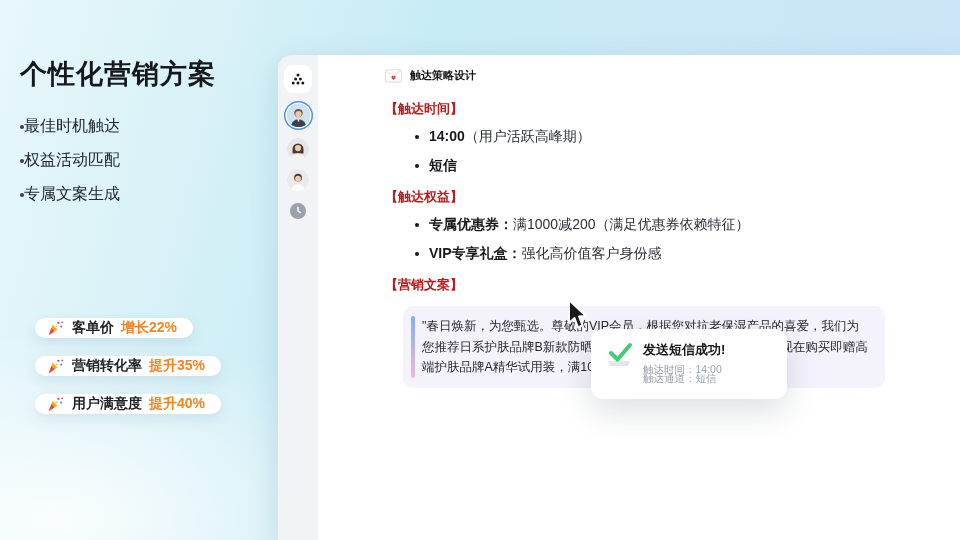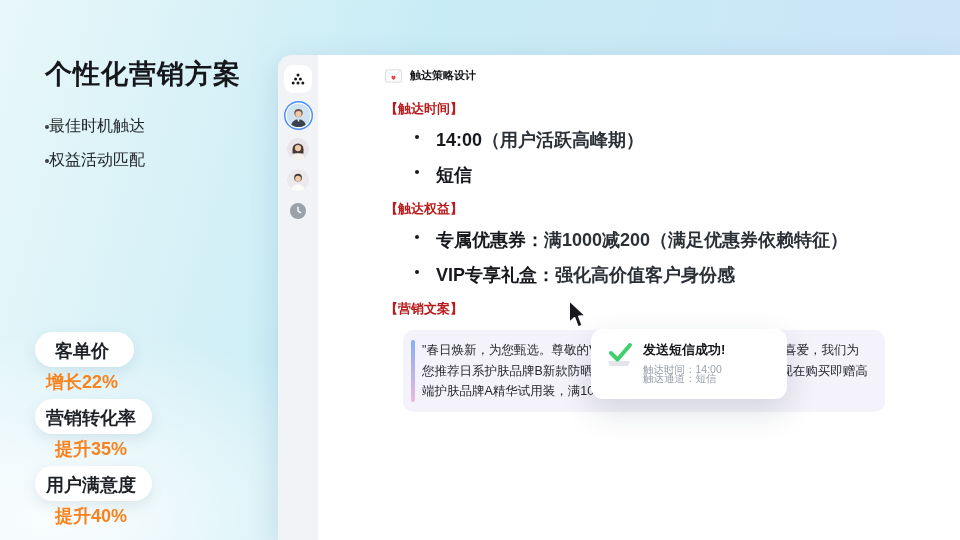--- a/index.html
+++ b/index.html
@@ -7,32 +7,32 @@
   body {
     font-family: "Liberation Sans", "DejaVu Sans", sans-serif;
     background:
       radial-gradient(620px 320px at 6% 96%, rgba(255,255,255,.85), rgba(255,255,255,0) 60%),
       linear-gradient(105deg, #e8f7fa 0%, #c8ecf5 40%, #cde3f8 100%);
     position: relative;
     color: #17191c;
   }
 
   
-  .hero { position: absolute; left: 45px; top: 56px; width: 235px; }
+  .hero { position: absolute; left: 20px; top: 56px; width: 235px; }
   .hero-title { font-size: 27px; font-weight: 800; letter-spacing: 1px; color: #15171a; margin-bottom: 24px; }
   .hero-list { list-style: none; }
   .hero-list li { display: flex; align-items: center; font-size: 16px; font-weight: 500; color: #24282d; margin-bottom: 13px; }
   .hero-dot { width: 4px; height: 4px; border-radius: 50%; background: #3a3f45; flex: 0 0 auto; }
 
   .stats { position: absolute; left: 35px; top: 318px; }
   .badge {
     display: inline-flex; align-items: center; gap: 7px;
-    background: #fff; border-radius: 20px; padding: 0 16px 0 11px; height: 35px;
+    background: #fff; border-radius: 20px; padding: 0 16px 0 11px; height: 20px;
     box-shadow: 0 5px 14px rgba(50, 100, 140, .12);
-    font-size: 18px; font-weight: 700; margin-bottom: 18px; white-space: nowrap; flex-direction: column;
+    font-size: 14px; font-weight: 700; margin-bottom: 18px; white-space: nowrap;
   }
   .stats .row { display: block; }
   .badge .b-label { color: #1e2126; }
   .badge .b-value { color: #f8821d; }
 
   
   .popper { width: 19px; height: 19px; }
 
   
   .window {
@@ -47,21 +47,21 @@
   .logo-btn { width: 28px; height: 28px; background: #fff; border-radius: 9px; display: grid; place-items: center; cursor: pointer; }
   .avatar { width: 22px; height: 22px; border-radius: 50%; overflow: hidden; display: grid; place-items: center; cursor: pointer; }
   .avatar.selected { width: 23px; height: 23px; box-shadow: 0 0 0 1.5px #fff, 0 0 0 3px #4a90f5; margin: 2px 0; }
   .clock-btn { width: 16px; height: 16px; margin-top: 3px; cursor: pointer; }
 
   
   .content { flex: 1; background: #fff; padding: 13px 40px 0 67px; position: relative; }
   .doc-heading { display: flex; align-items: center; gap: 8px; font-size: 11px; font-weight: 700; color: #15171a; margin-bottom: 17px; }
   .envelope { width: 17px; height: 14px; }
   .sec-title { font-size: 13px; font-weight: 700; color: #b91c1c; margin: 13px 0 10px; }
-  .li { display: flex; gap: 17px; margin: 0 0 11px 30px; font-size: 18px; color: #2b2f36; font-weight: bold; }
+  .li { display: flex; gap: 10px; margin: 0 0 11px 30px; font-size: 14px; color: #2b2f36; }
   .li .dot { width: 4px; height: 4px; border-radius: 50%; background: #17191c; margin-top: 7px; flex: 0 0 auto; }
   .li b { color: #17191c; }
 
   .quote {
     margin: 12px 0 0 18px; width: 482px;
     background: #f4f2fb; border-radius: 10px; padding: 10px 14px 10px 19px;
     font-size: 12.5px; line-height: 1.65; color: #26282d; position: relative;
   }
   .quote::before {
     content: ""; position: absolute; left: 8px; top: 10px; bottom: 10px; width: 4px;
@@ -88,20 +88,24 @@
 <div class="hero">
   <div class="hero-title">个性化营销方案</div>
   <ul class="hero-list">
     <li>
       <span class="hero-dot"></span>
       <span>最佳时机触达</span>
     </li>
     <li>
       <span class="hero-dot"></span>
       <span>权益活动匹配</span>
+    </li>
+    <li>
+      <span class="hero-dot"></span>
+      <span>专属文案生成</span>
     </li>
   </ul>
 </div>
 
 <div class="stats">
   <div class="row"><span class="badge">
     <svg class="popper" viewBox="0 0 20 20">
           <path d="M3 17 L7 6 L12 11 Z" fill="#f6a824"></path>
           <path d="M3 17 L5.5 9.5 L9 13 Z" fill="#e4484d"></path>
           <circle cx="13" cy="4" r="1.2" fill="#e4484d"></circle>

